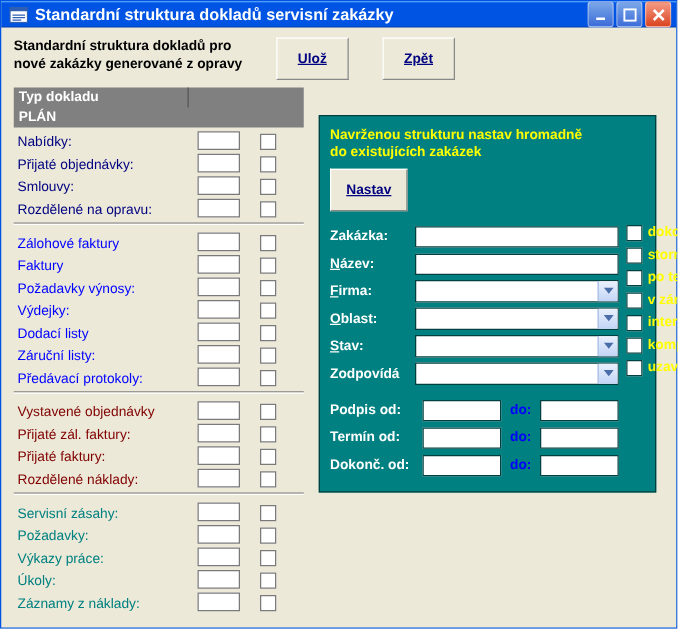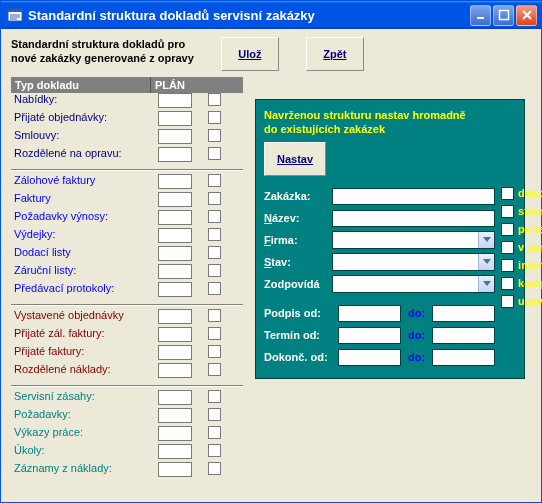--- a/index.html
+++ b/index.html
@@ -82,27 +82,28 @@
     align-items: flex-start;
     gap: 12px;
     margin-top: 6px;
   }
   .leftcol { width: 232px; }
   .thead {
     display: flex;
     color: #fff;
     font-weight: bold;
     background: #808080;
+    flex-direction: column;
   }
   .thead .c1 { width: 140px; padding: 2px 4px; border-right: 1px solid #555;}
   .thead .c2 { flex: 1; padding: 2px 4px; }
   .group { margin-bottom: 4px; }
   .row {
     display: flex;
-    align-items: flex-start;
+    align-items: flex-end;
     height: 18px;
   }
   .row .lab {
     width: 140px;
     padding: 0 3px;
   }
   .row .col2 {
     width: 48px;
     display: flex;
     justify-content: center;
@@ -459,20 +460,31 @@
               <div class="pselwrap">
                   <div class="txt"></div>
                   <div class="arrow">
                     <svg viewBox="0 0 8 6">
                       <path d="M0 0 L8 0 L4 5 Z" fill="#4a6ea9"></path>
                     </svg>
                   </div>
                 </div>
             </div>
             <div class="prow">
+              <div class="plab"><span class="u">O</span><span>blast:</span></div>
+              <div class="pselwrap">
+                  <div class="txt"></div>
+                  <div class="arrow">
+                    <svg viewBox="0 0 8 6">
+                      <path d="M0 0 L8 0 L4 5 Z" fill="#4a6ea9"></path>
+                    </svg>
+                  </div>
+                </div>
+            </div>
+            <div class="prow">
               <div class="plab"><span class="u">S</span><span>tav:</span></div>
               <div class="pselwrap">
                   <div class="txt"></div>
                   <div class="arrow">
                     <svg viewBox="0 0 8 6">
                       <path d="M0 0 L8 0 L4 5 Z" fill="#4a6ea9"></path>
                     </svg>
                   </div>
                 </div>
             </div>

